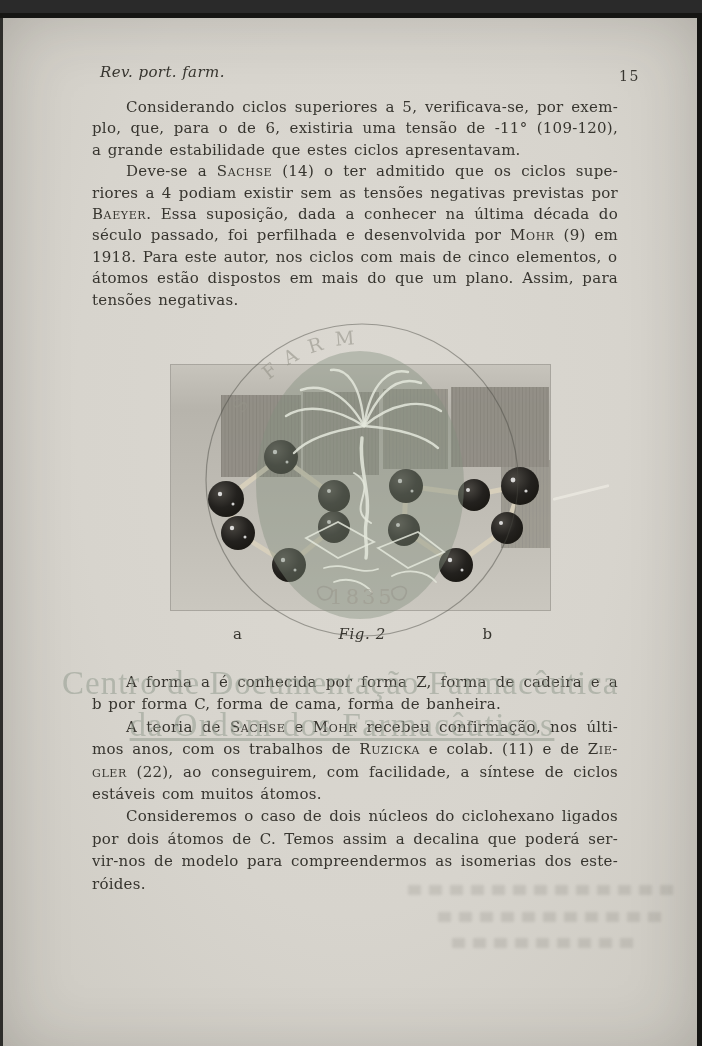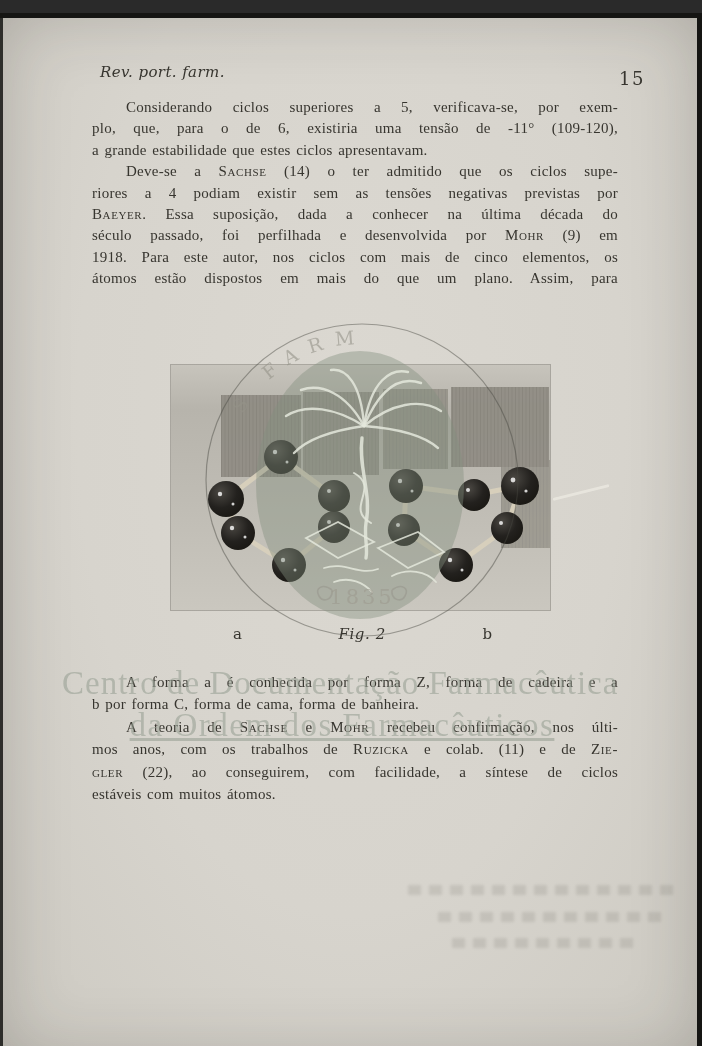--- a/index.html
+++ b/index.html
@@ -13,27 +13,27 @@
     box-shadow:inset 0 0 70px rgba(40,38,34,0.22);}
   
   .edge{position:absolute;background:#151513;z-index:9;}
   .edge-top{left:0;top:0;width:702px;height:5px;}
   .edge-bottom{left:0;top:1037px;width:702px;height:9px;}
   .edge-right{left:697px;top:0;width:5px;height:1046px;}
   .edge-left{left:0;top:0;width:3px;height:1046px;opacity:.85;}
 
   
   .hdr-journal{position:absolute;left:100px;top:50px;font-style:italic;font-size:15px;letter-spacing:.4px;z-index:2;}
-  .hdr-page{position:absolute;left:619px;top:55px;font-size:18px;letter-spacing:1.5px;z-index:2;text-align:right;}
+  .hdr-page{position:absolute;left:619px;top:55px;font-size:14px;letter-spacing:1.5px;z-index:2;text-align:right;}
 
   
   .text-block{position:absolute;left:92px;width:526px;z-index:2;}
   .block-top{top:84px;}
   .block-bottom{top:658px;}
-  .para{margin:0;font-family:Liberation Serif, serif;}
+  .para{margin:0;}
   .line{
     height:21.4px;line-height:21.4px;font-size:15px;letter-spacing:.25px;word-spacing:1.5px;
     text-align:justify;text-align-last:justify;overflow:hidden;white-space:nowrap;
   }
   .block-bottom .line{height:22.4px;line-height:22.4px;}
   .line.first{padding-left:34px;}
   .line.last{text-align-last:left;}
   .sc{font-variant:small-caps;letter-spacing:.6px;}
 
   
@@ -78,20 +78,21 @@
         <div class="line">plo, que, para o de 6, existiria uma tensão de -11° (109-120),</div>
         <div class="line last">a grande estabilidade que estes ciclos apresentavam.</div>
       </div>
       <div class="para">
         <div class="line first">Deve-se a <span class="sc">Sachse</span> (14) o ter admitido que os ciclos supe-</div>
         <div class="line">riores a 4 podiam existir sem as tensões negativas previstas por</div>
         <div class="line"><span class="sc">Baeyer</span>. Essa suposição, dada a conhecer na última década do</div>
         <div class="line">século passado, foi perfilhada e desenvolvida por <span class="sc">Mohr</span> (9) em</div>
         <div class="line">1918. Para este autor, nos ciclos com mais de cinco elementos, os</div>
         <div class="line">átomos estão dispostos em mais do que um plano. Assim, para</div>
+        <div class="line last">tensões negativas.</div>
       </div>
     </div>
 
   <div class="figure">
     <svg class="photo" viewBox="0 0 379 245" xmlns="http://www.w3.org/2000/svg">
       <defs>
         <linearGradient id="photobg" x1="0" y1="0" x2="0" y2="1">
           <stop offset="0" stop-color="#c7c4bc"></stop>
           <stop offset="0.18" stop-color="#b7b4ac"></stop>
           <stop offset="0.55" stop-color="#bfbcb4"></stop>
@@ -191,20 +192,26 @@
       <div class="para">
         <div class="line first">A forma a é conhecida por forma Z, forma de cadeira e a</div>
         <div class="line last">b por forma C, forma de cama, forma de banheira.</div>
       </div>
       <div class="para">
         <div class="line first">A teoria de <span class="sc">Sachse</span> e <span class="sc">Mohr</span> recebeu confirmação, nos últi-</div>
         <div class="line">mos anos, com os trabalhos de <span class="sc">Ruzicka</span> e colab. (11) e de <span class="sc">Zie-</span></div>
         <div class="line"><span class="sc">gler</span> (22), ao conseguirem, com facilidade, a síntese de ciclos</div>
         <div class="line last">estáveis com muitos átomos.</div>
       </div>
+      <div class="para">
+        <div class="line first">Consideremos o caso de dois núcleos do ciclohexano ligados</div>
+        <div class="line">por dois átomos de C. Temos assim a decalina que poderá ser-</div>
+        <div class="line">vir-nos de modelo para compreendermos as isomerias dos este-</div>
+        <div class="line last">róides.</div>
+      </div>
     </div>
 
   <svg class="seal" viewBox="0 0 352 350" xmlns="http://www.w3.org/2000/svg">
     <defs>
       <path id="arcpath" d="M 40 172 A 136 136 0 0 1 312 172" fill="none"></path>
     </defs>
     <circle cx="176" cy="172" r="156" fill="none" stroke="rgba(72,72,64,0.45)" stroke-width="1.2"></circle>
     <ellipse cx="174" cy="177" rx="104" ry="134" fill="rgba(132,144,126,0.42)"></ellipse>
     <text font-family="DejaVu Serif, serif" font-size="19" letter-spacing="12" fill="rgba(148,146,136,0.6)">
       <textPath href="#arcpath" startOffset="16%">S FARM</textPath>

